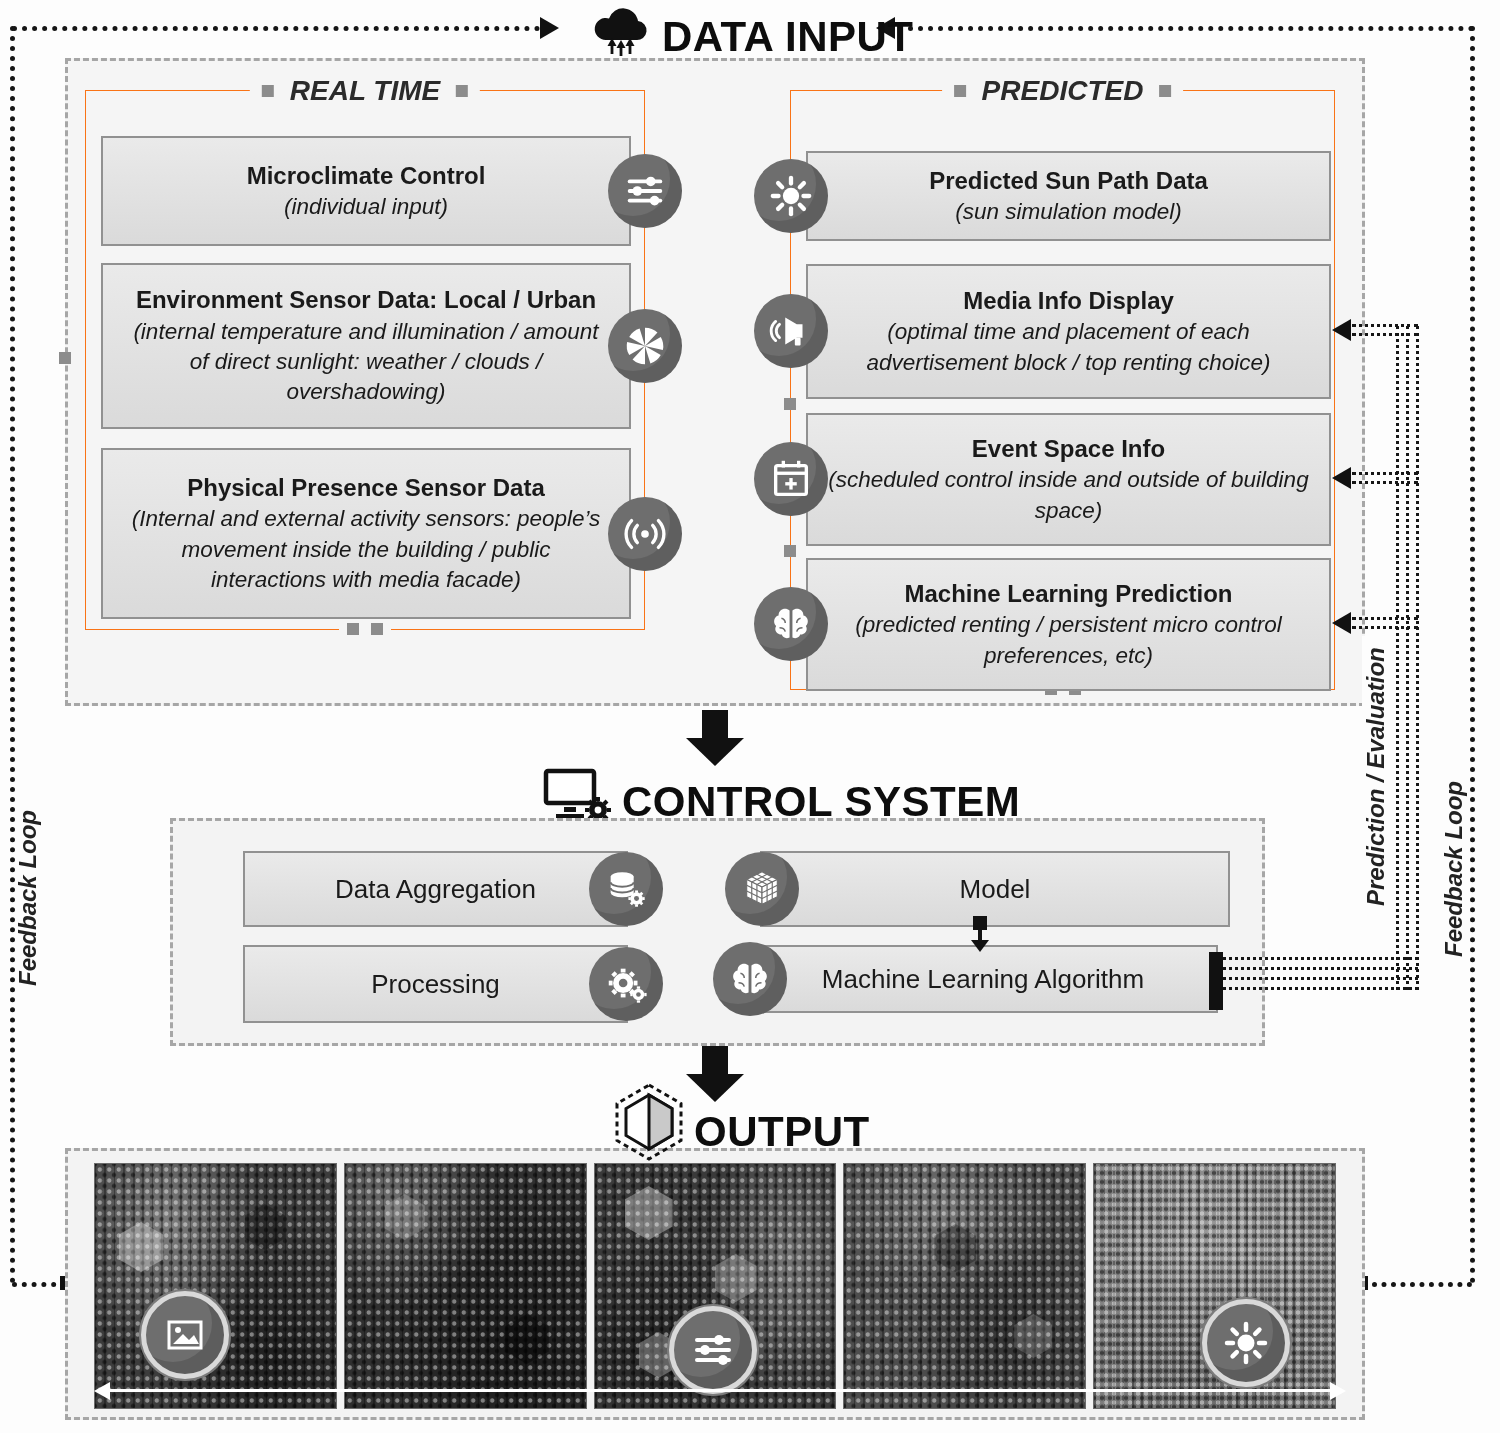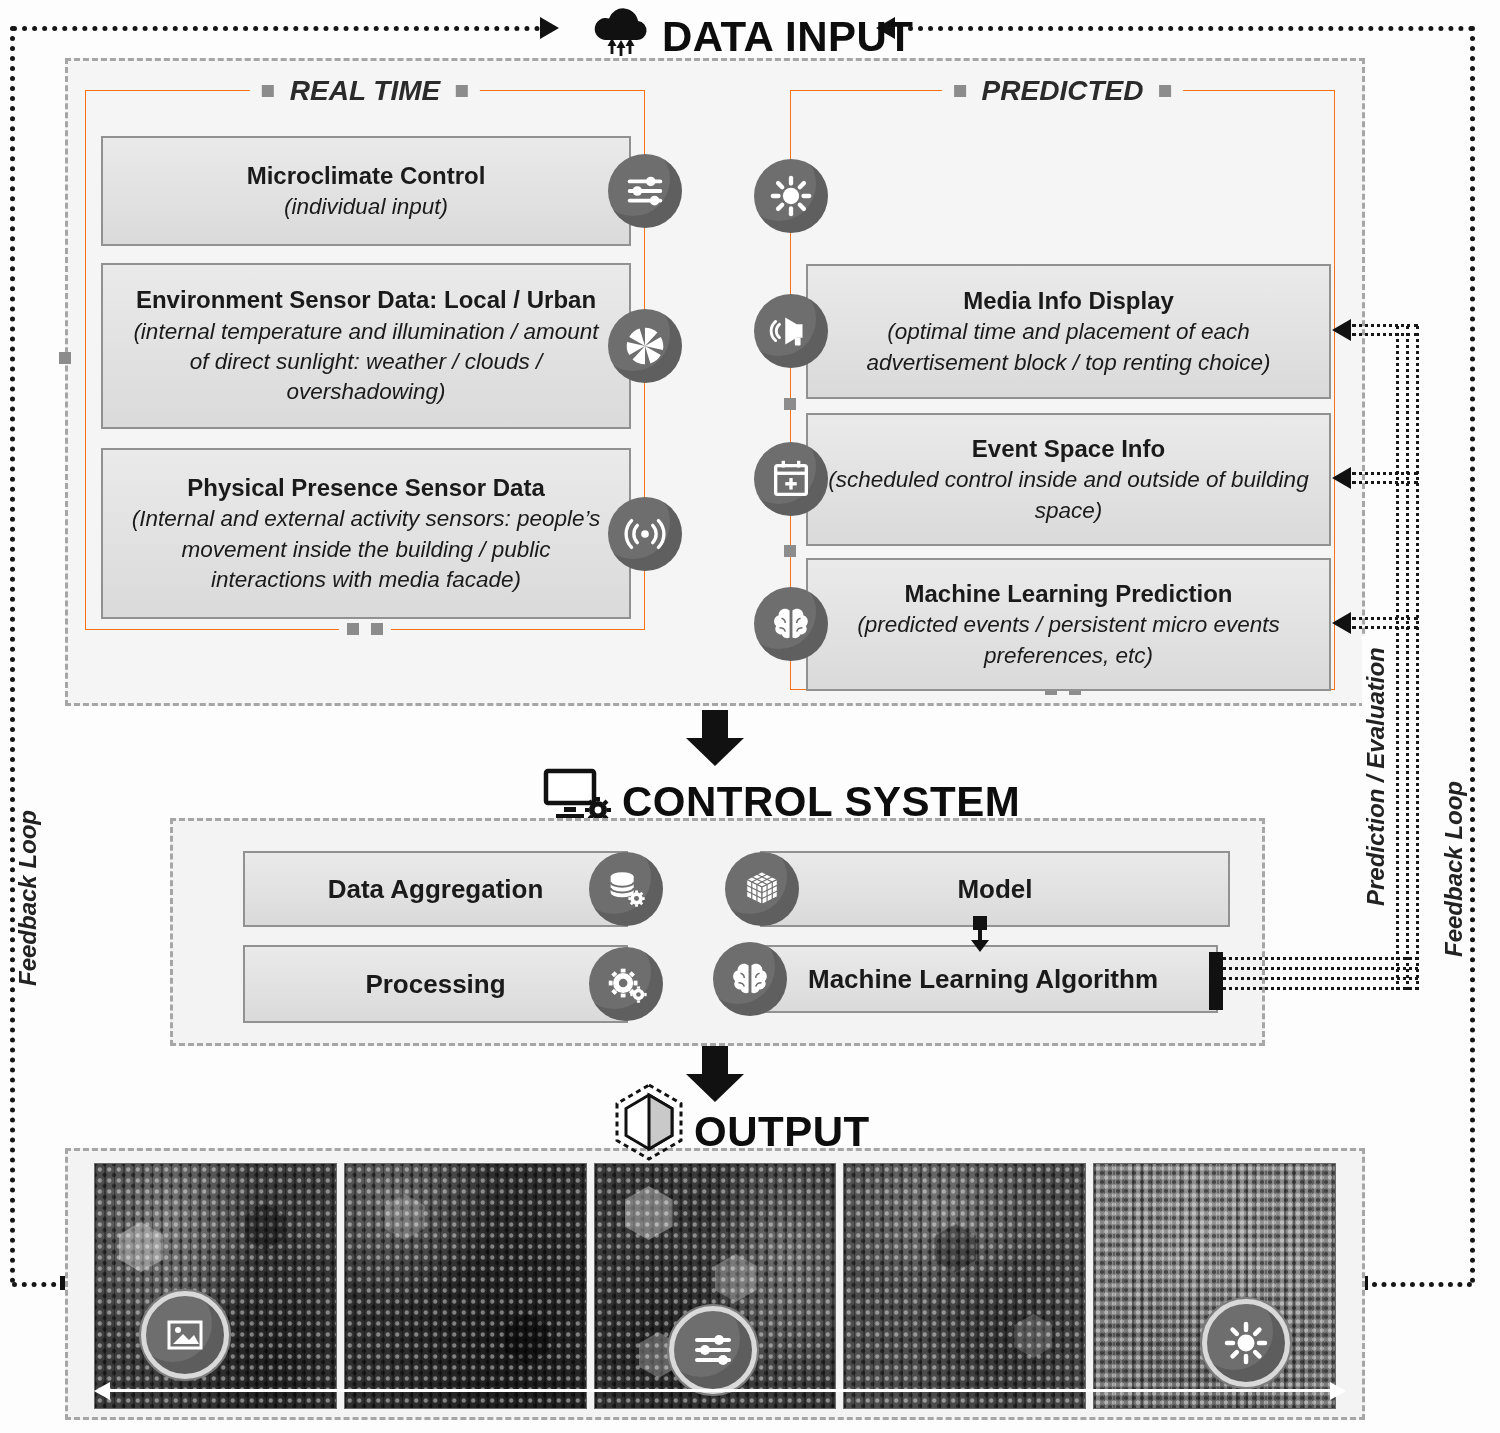--- a/index.html
+++ b/index.html
@@ -48,21 +48,21 @@
     background:#6e6e6e; box-shadow:inset -12px -12px 0 rgba(0,0,0,.13);
     display:flex; align-items:center; justify-content:center;
   }
   .icn svg { width:46px; height:46px; }
 
   
   .cbox {
     position:absolute; border:2px solid #919191;
     background:linear-gradient(180deg,#eaeaea,#dadada);
     display:flex; align-items:center; justify-content:center;
-    font-weight:bold; font-size:26px;
+    font-weight:normal; font-size:26px;
   }
   .icn-r { right:-37px; top:50%; transform:translateY(-50%); }
   .icn-l { left:-37px; top:50%; transform:translateY(-50%); }
 
   
   .big-arrow { position:absolute; width:58px; }
   .big-arrow .stem { width:26px; height:28px; background:#111; margin:0 auto; }
   .big-arrow .head { width:0; height:0; border-left:29px solid transparent; border-right:29px solid transparent; border-top:28px solid #111; }
 
   
@@ -216,31 +216,35 @@
     <span>PREDICTED</span>
     <span class="cap"></span>
   </div>
   <div class="group-gap">
     <span class="cap"></span>
     <span class="cap"></span>
   </div>
   <div class="gry-sq" style="left:-7px;top:307px"></div>
   <div class="gry-sq" style="left:-7px;top:454px"></div>
 
+  <div class="ibox" style="left:15px;top:60px;width:525px;height:90px">
+    <div class="t">Predicted Sun Path Data</div>
+    <div class="s">(sun simulation model)</div>
+  </div>
   <div class="ibox" style="left:15px;top:173px;width:525px;height:135px">
     <div class="t">Media Info Display</div>
     <div class="s">(optimal time and placement of each advertisement block / top renting choice)</div>
   </div>
   <div class="ibox" style="left:15px;top:322px;width:525px;height:133px">
     <div class="t">Event Space Info</div>
     <div class="s">(scheduled control inside and outside of building space)</div>
   </div>
   <div class="ibox" style="left:15px;top:467px;width:525px;height:133px">
     <div class="t">Machine Learning Prediction</div>
-    <div class="s">(predicted events / persistent micro events preferences, etc)</div>
+    <div class="s">(predicted renting / persistent micro control preferences, etc)</div>
   </div>
 
   <div class="icn" style="left:-37px;top:68px">
     <svg viewBox="0 0 48 48">
       <circle cx="24" cy="24" r="8.5" fill="#fff"></circle>
       <g stroke="#fff" stroke-width="4.5" stroke-linecap="round">
         <line x1="24" y1="37" x2="24" y2="43"></line>
         <line x1="24" y1="37" x2="24" y2="43" transform="rotate(45 24 24)"></line>
         <line x1="24" y1="37" x2="24" y2="43" transform="rotate(90 24 24)"></line>
         <line x1="24" y1="37" x2="24" y2="43" transform="rotate(135 24 24)"></line>

